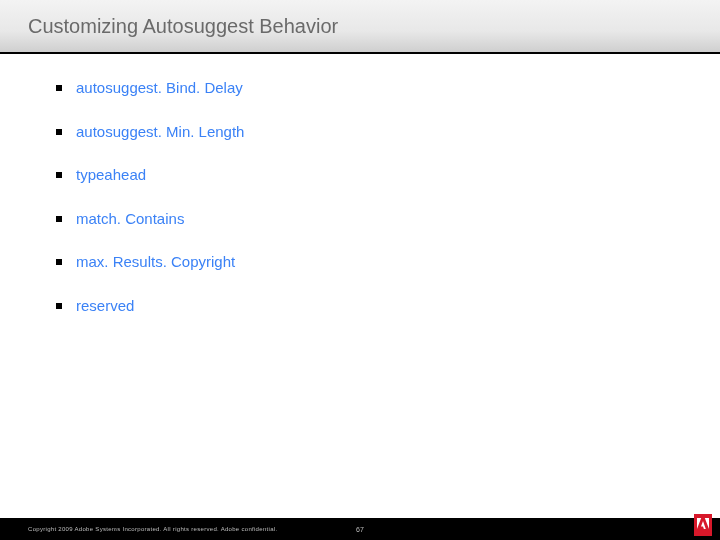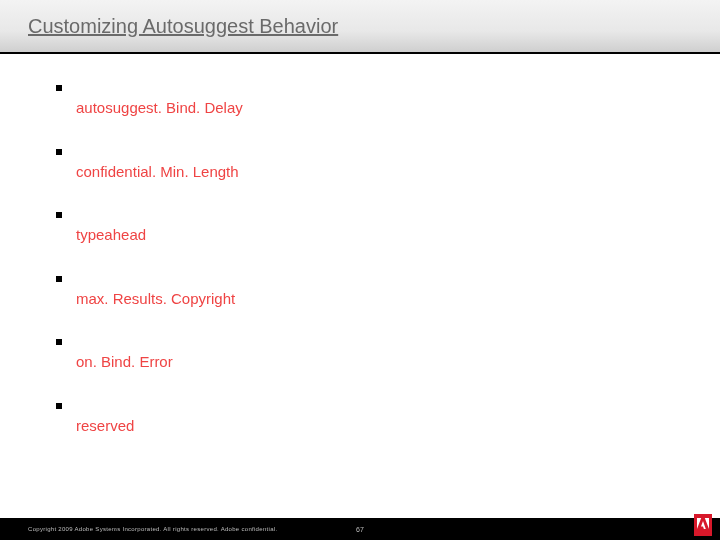--- a/index.html
+++ b/index.html
@@ -19,43 +19,41 @@
     display: flex;
     align-items: center;
     padding-left: 28px;
     box-sizing: border-box;
   }
   .header h1 {
     margin: 0;
     font-size: 20px;
     font-weight: 400;
     color: #6a6a6a;
-    text-decoration: underline;
   }
   .content {
     padding: 24px 0 0 56px;
   }
   .row {
     display: flex;
     align-items: flex-start;
     margin-bottom: 24px;
   }
   .bullet {
     width: 6px;
     height: 6px;
     background: #000;
     margin-top: 7px;
     margin-right: 14px;
     flex: 0 0 auto;
   }
   .label {
     font-size: 15px;
-    color: #ef4444;
+    color: #3b82f6;
     line-height: 1.3;
-    margin-top: 20px;
   }
   .footer {
     position: absolute;
     left: 0;
     right: 0;
     bottom: 0;
     height: 22px;
     background: #000;
     display: flex;
     align-items: center;
@@ -94,33 +92,33 @@
   <h1>Customizing Autosuggest Behavior</h1>
 </div>
 
 <div class="content">
   <div class="row">
     <div class="bullet"></div>
     <div class="label">autosuggest. Bind. Delay</div>
   </div>
   <div class="row">
     <div class="bullet"></div>
-    <div class="label">confidential. Min. Length</div>
+    <div class="label">autosuggest. Min. Length</div>
   </div>
   <div class="row">
     <div class="bullet"></div>
     <div class="label">typeahead</div>
   </div>
   <div class="row">
     <div class="bullet"></div>
-    <div class="label">max. Results. Copyright</div>
+    <div class="label">match. Contains</div>
   </div>
   <div class="row">
     <div class="bullet"></div>
-    <div class="label">on. Bind. Error</div>
+    <div class="label">max. Results. Copyright</div>
   </div>
   <div class="row">
     <div class="bullet"></div>
     <div class="label">reserved</div>
   </div>
 </div>
 
 <div class="footer">
   <span class="footer-text">Copyright 2009 Adobe Systems Incorporated.  All rights reserved.  Adobe confidential.</span>
   <span class="page-num">67</span>

